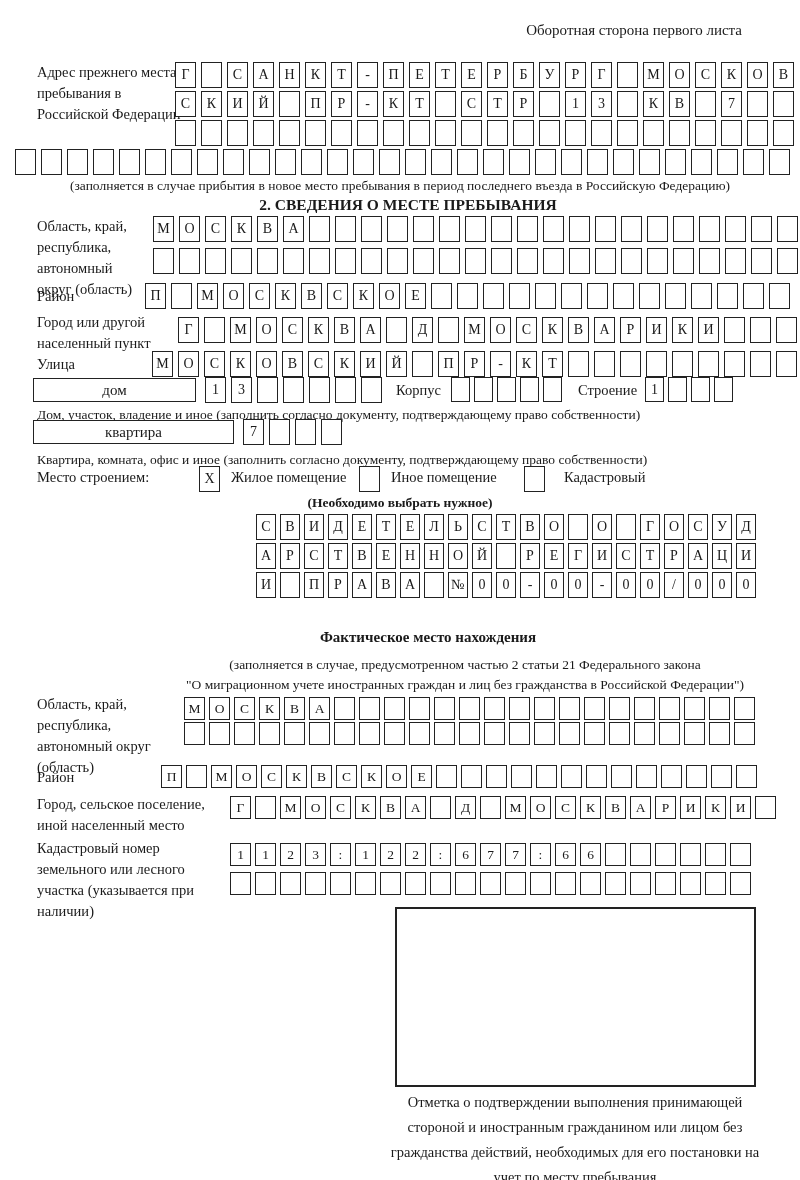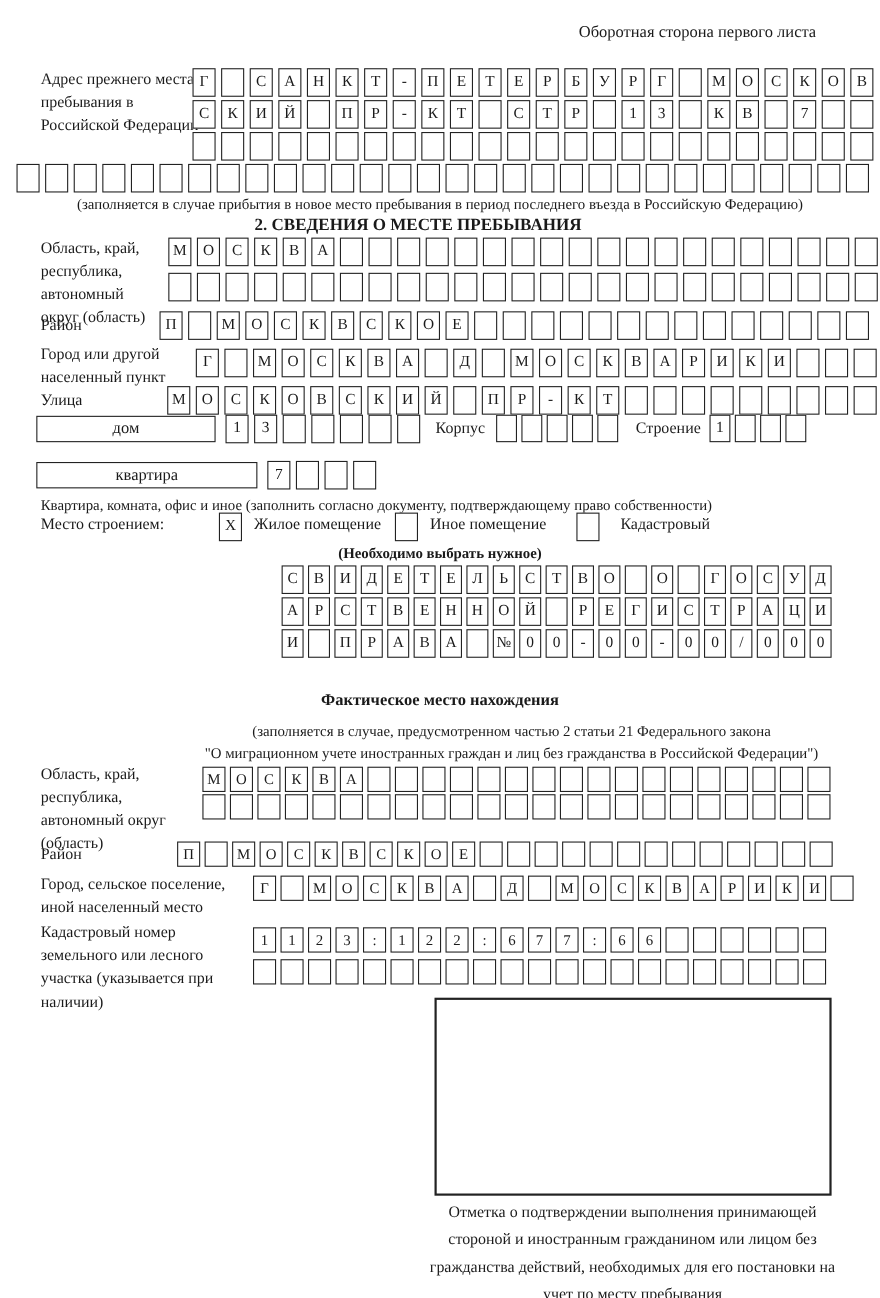--- a/index.html
+++ b/index.html
@@ -1,21 +1,21 @@
 <!DOCTYPE html>
 <html><head>
 <meta charset="utf-8">
 <style>
   html,body{margin:0;padding:0;background:#fff;}
   .form{position:relative;width:800px;height:1180px;background:#fff;overflow:hidden;
         font-family:"Liberation Serif","DejaVu Serif",serif;color:#1a1a1a;}
   .lbl{position:absolute;font-size:14.5px;line-height:21px;}
   .caption{position:absolute;font-size:13.5px;line-height:18px;}
   .center{text-align:center;}
-  .heading{position:absolute;font-weight:bold;font-size:15.5px;text-align:center;}
+  .heading{position:absolute;font-weight:bold;font-size:15.5px;text-align:center;padding-left:28px;}
   .backnote{position:absolute;font-size:15px;}
   .cellrow{position:absolute;display:flex;gap:5px;}
   .cellrow .cell{box-sizing:border-box;width:21px;height:26px;border:1.6px solid #222;
         display:flex;align-items:center;justify-content:center;font-size:14px;background:#fff;}
   .sf{gap:4px;} .sf .cell{width:21px;height:23px;font-size:13.5px;}
   .dc{gap:4px;} .dc .cell{width:20px;height:26px;}
   .sm{gap:4px;} .sm .cell{width:19px;height:25px;}
   .widebox{position:absolute;box-sizing:border-box;border:1.7px solid #222;background:#fff;
         display:flex;align-items:center;justify-content:center;font-size:15px;}
   .checkbox{position:absolute;box-sizing:border-box;width:21px;height:26px;border:1.7px solid #222;
@@ -305,20 +305,21 @@
       <span class="cell"></span>
       <span class="cell"></span>
     </div>
   <div class="lbl" style="left:578px;top:380px;">Строение</div>
   <div class="cellrow sm" style="left:645px;top:377px;">
       <span class="cell">1</span>
       <span class="cell"></span>
       <span class="cell"></span>
       <span class="cell"></span>
     </div>
+  <div class="caption" style="left:37px;top:406px;width:720px;">Дом, участок, владение и иное (заполнить согласно документу, подтверждающему право собственности)</div>
 
   <div class="widebox" style="left:33px;top:420px;width:201px;height:24px;">квартира</div>
   <div class="cellrow" style="left:243px;top:419px;">
       <span class="cell">7</span>
       <span class="cell"></span>
       <span class="cell"></span>
       <span class="cell"></span>
     </div>
   <div class="caption" style="left:37px;top:451px;width:720px;">Квартира, комната, офис и иное (заполнить согласно документу, подтверждающему право собственности)</div>
 

